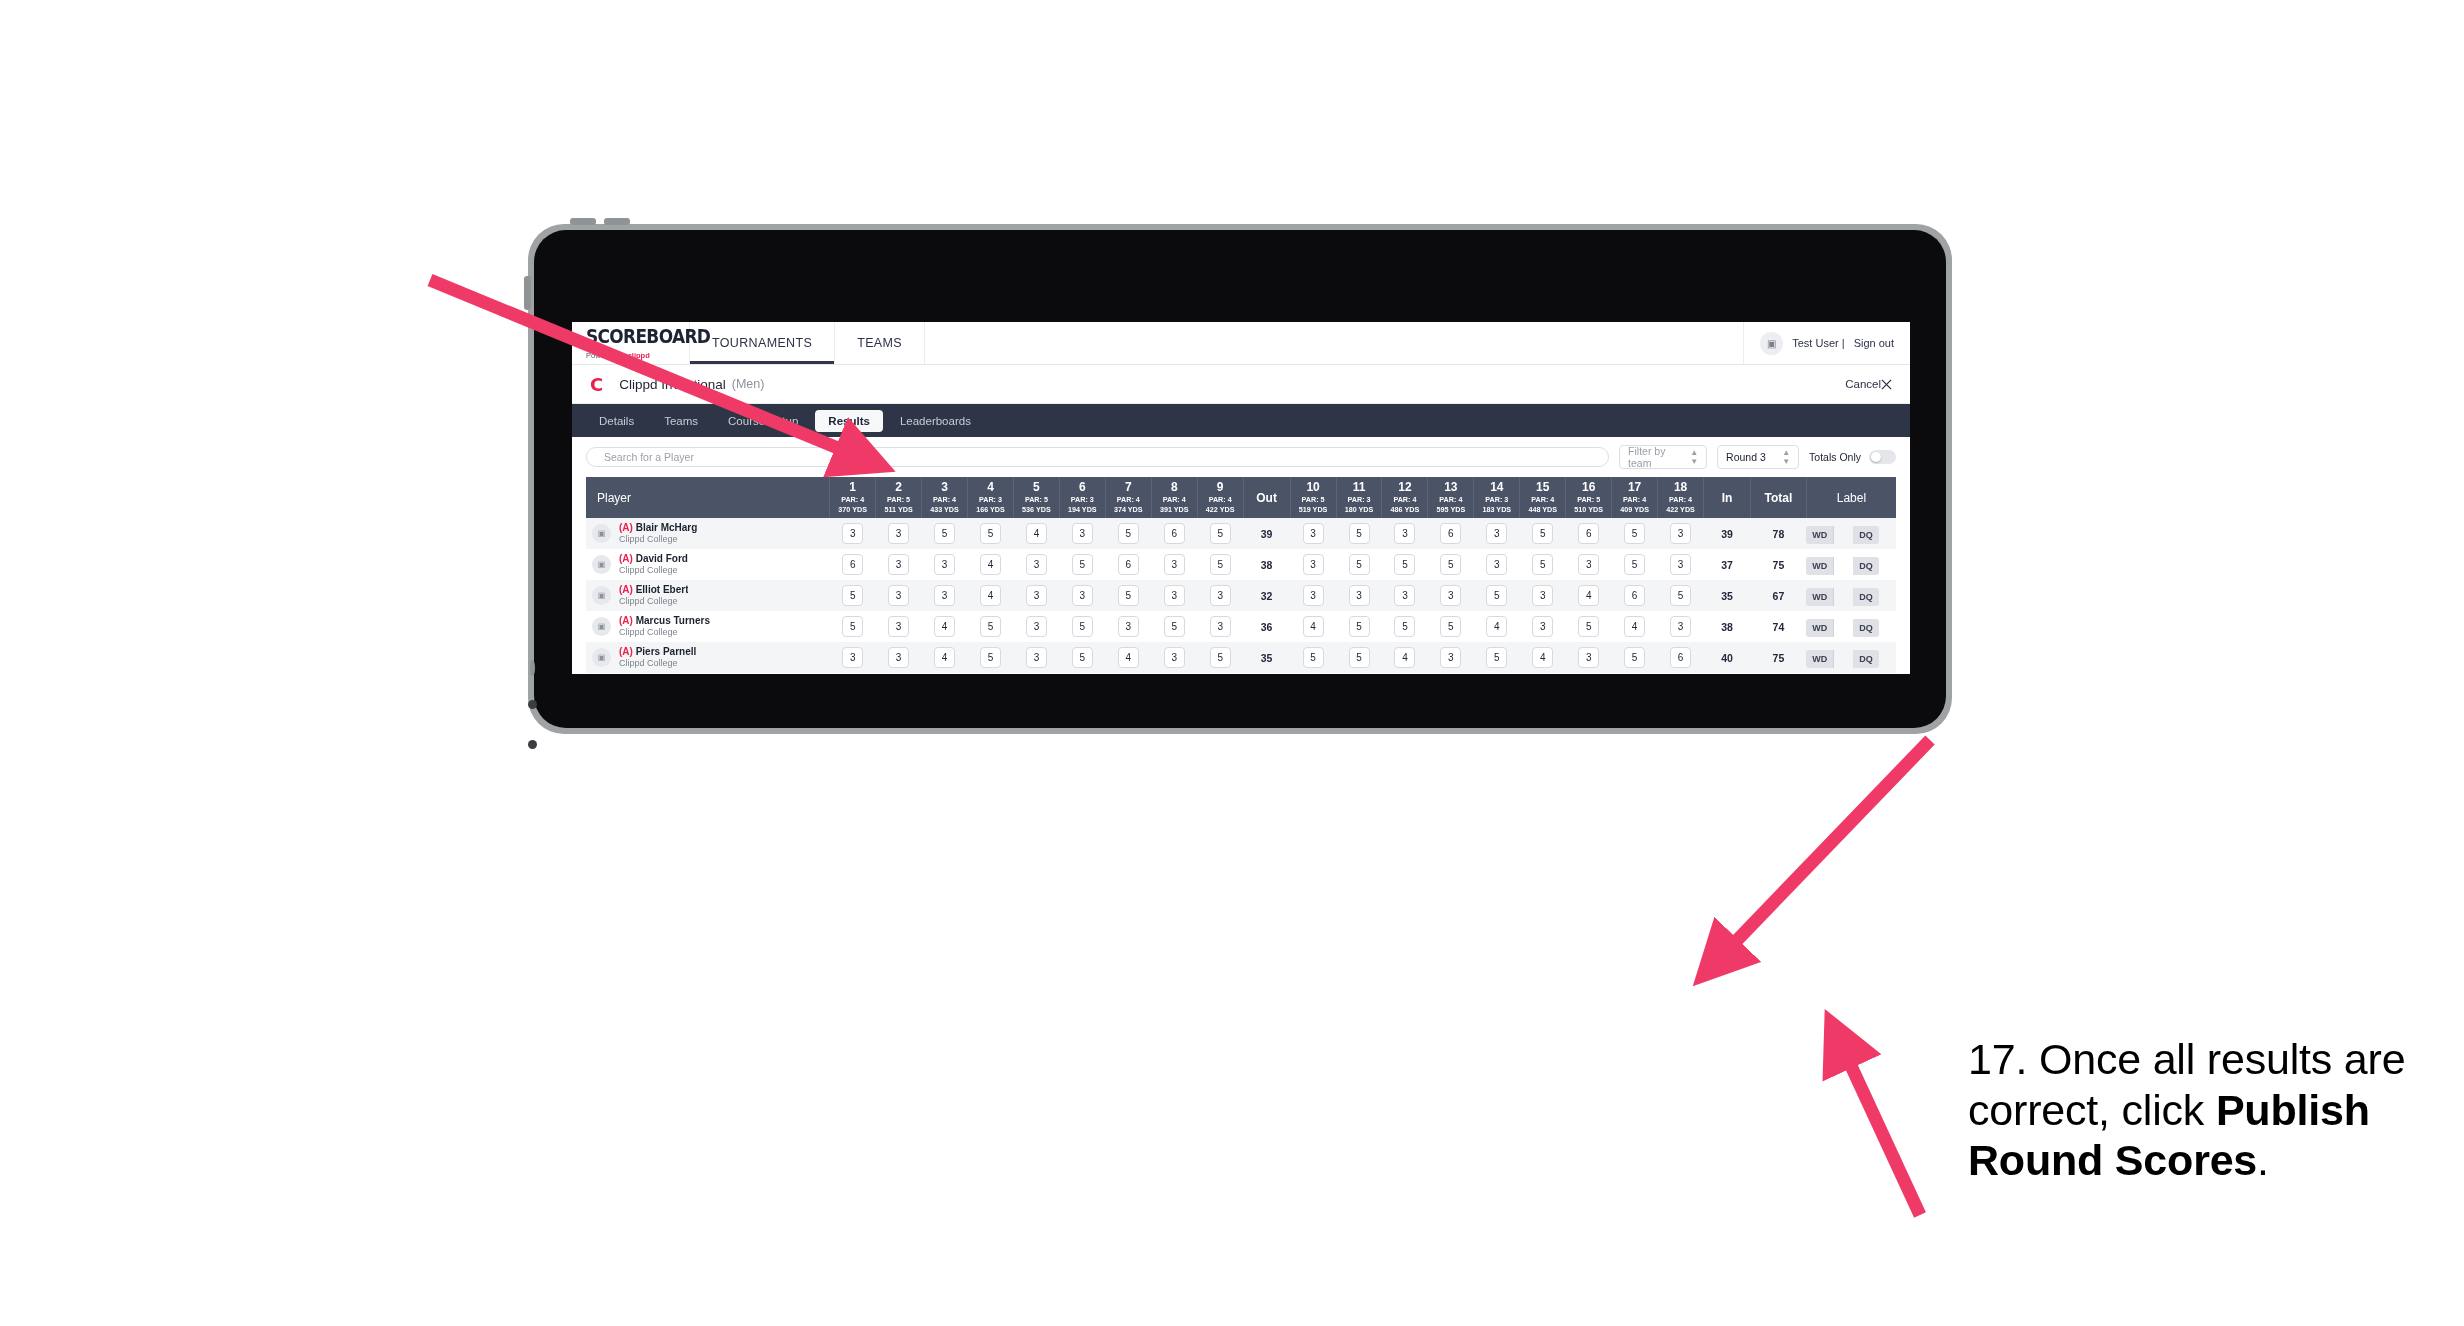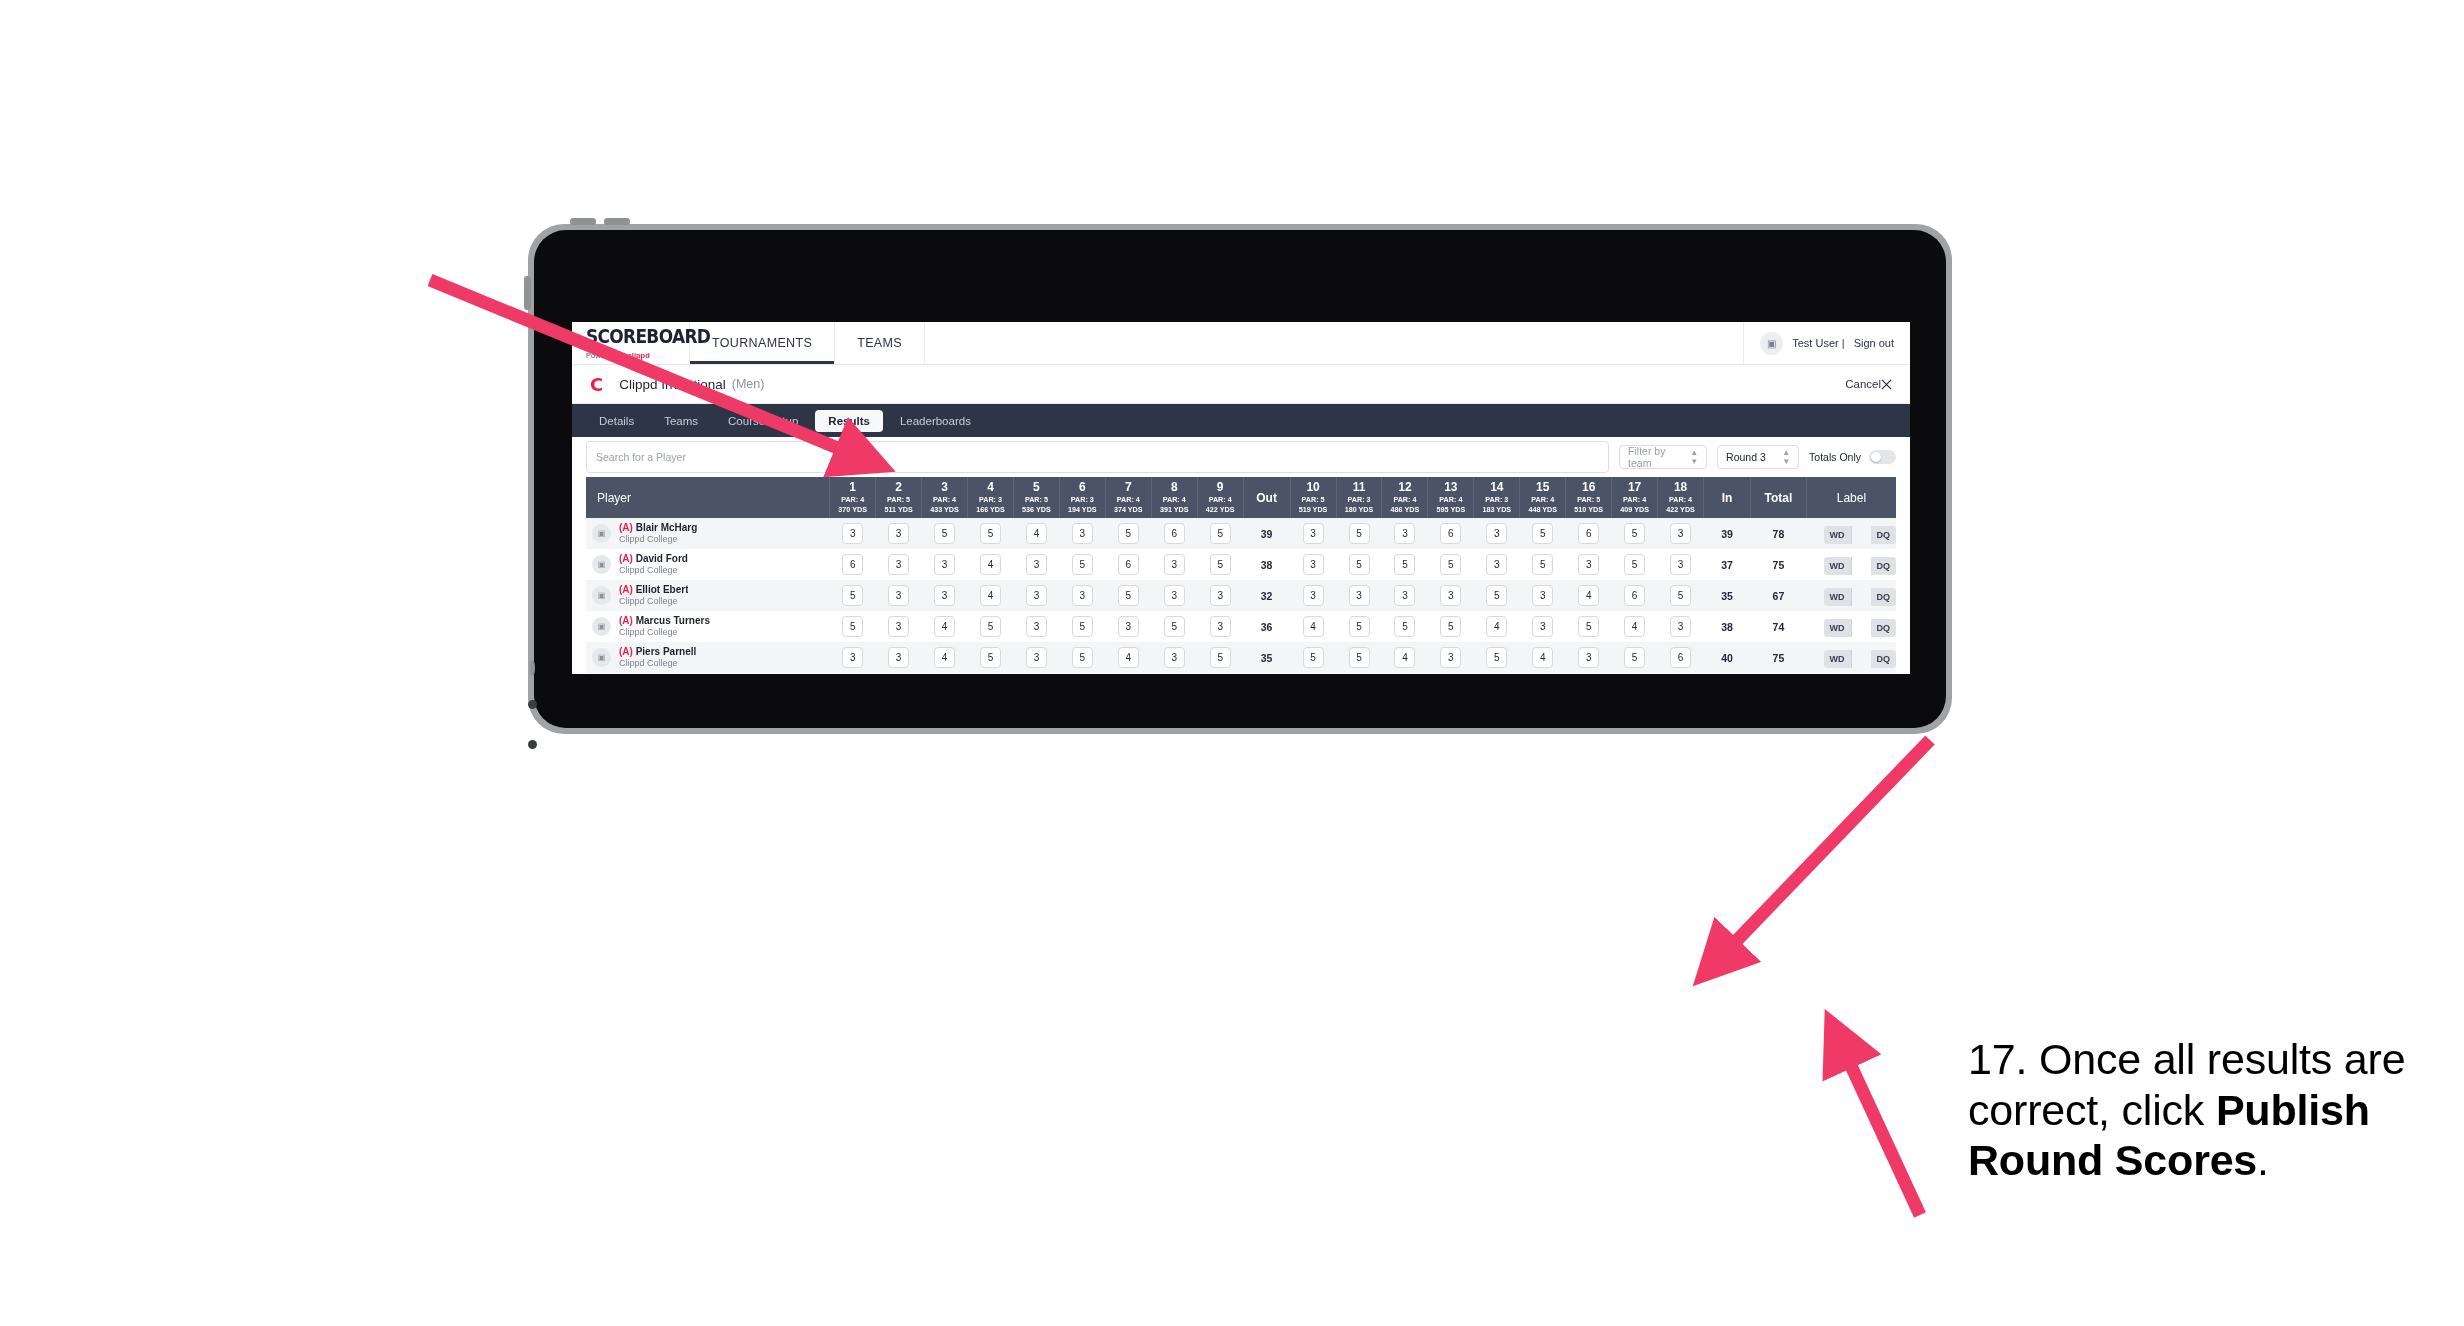--- a/index.html
+++ b/index.html
@@ -162,26 +162,26 @@
 
   .filterbar {
     height: 40px;
     background: #fff;
     display: flex; align-items: center;
     padding: 0 14px;
     gap: 10px;
   }
   .search-input {
     flex: 1;
-    height: 32px;
+    height: 20px;
     border: 1px solid #dcdee3;
-    border-radius: 4px;
+    border-radius: 12px;
     font-size: 10.5px;
     color: #9a9fa8;
-    padding: 0 9px;
+    padding: 0 17px;
     display: flex; align-items: center;
     background: #fff;
     font-family: "Liberation Sans", sans-serif;
   }
   .select-box {
     height: 24px;
     border: 1px solid #dcdee3;
     border-radius: 4px;
     display: flex; align-items: center; justify-content: space-between;
     padding: 0 8px;
@@ -252,21 +252,21 @@
     display: inline-flex; align-items: center; justify-content: center;
     width: 21px; height: 21px;
     border: 1px solid #d6d9de;
     border-radius: 4px;
     background: #fff;
     font-size: 10px;
     color: #22273a;
   }
   td.sum-cell { text-align: center; font-size: 10.5px; font-weight: 700; color: #22273a; }
   td.total-cell { text-align: center; font-size: 10.5px; font-weight: 700; color: #22273a; }
-  td.label-cell { text-align: right; padding: 0; }
+  td.label-cell { text-align: left; padding: 0; }
   .label-group { display: inline-flex; }
   .label-pill {
     background: #dfe1e6;
     color: #3b4052;
     font-size: 9px;
     font-weight: 700;
     padding: 4px 6px;
     display: inline-block;
   }
   .label-pill.left  { border-radius: 3px 0 0 3px; border-right: 1px solid #cfd2d9; }

